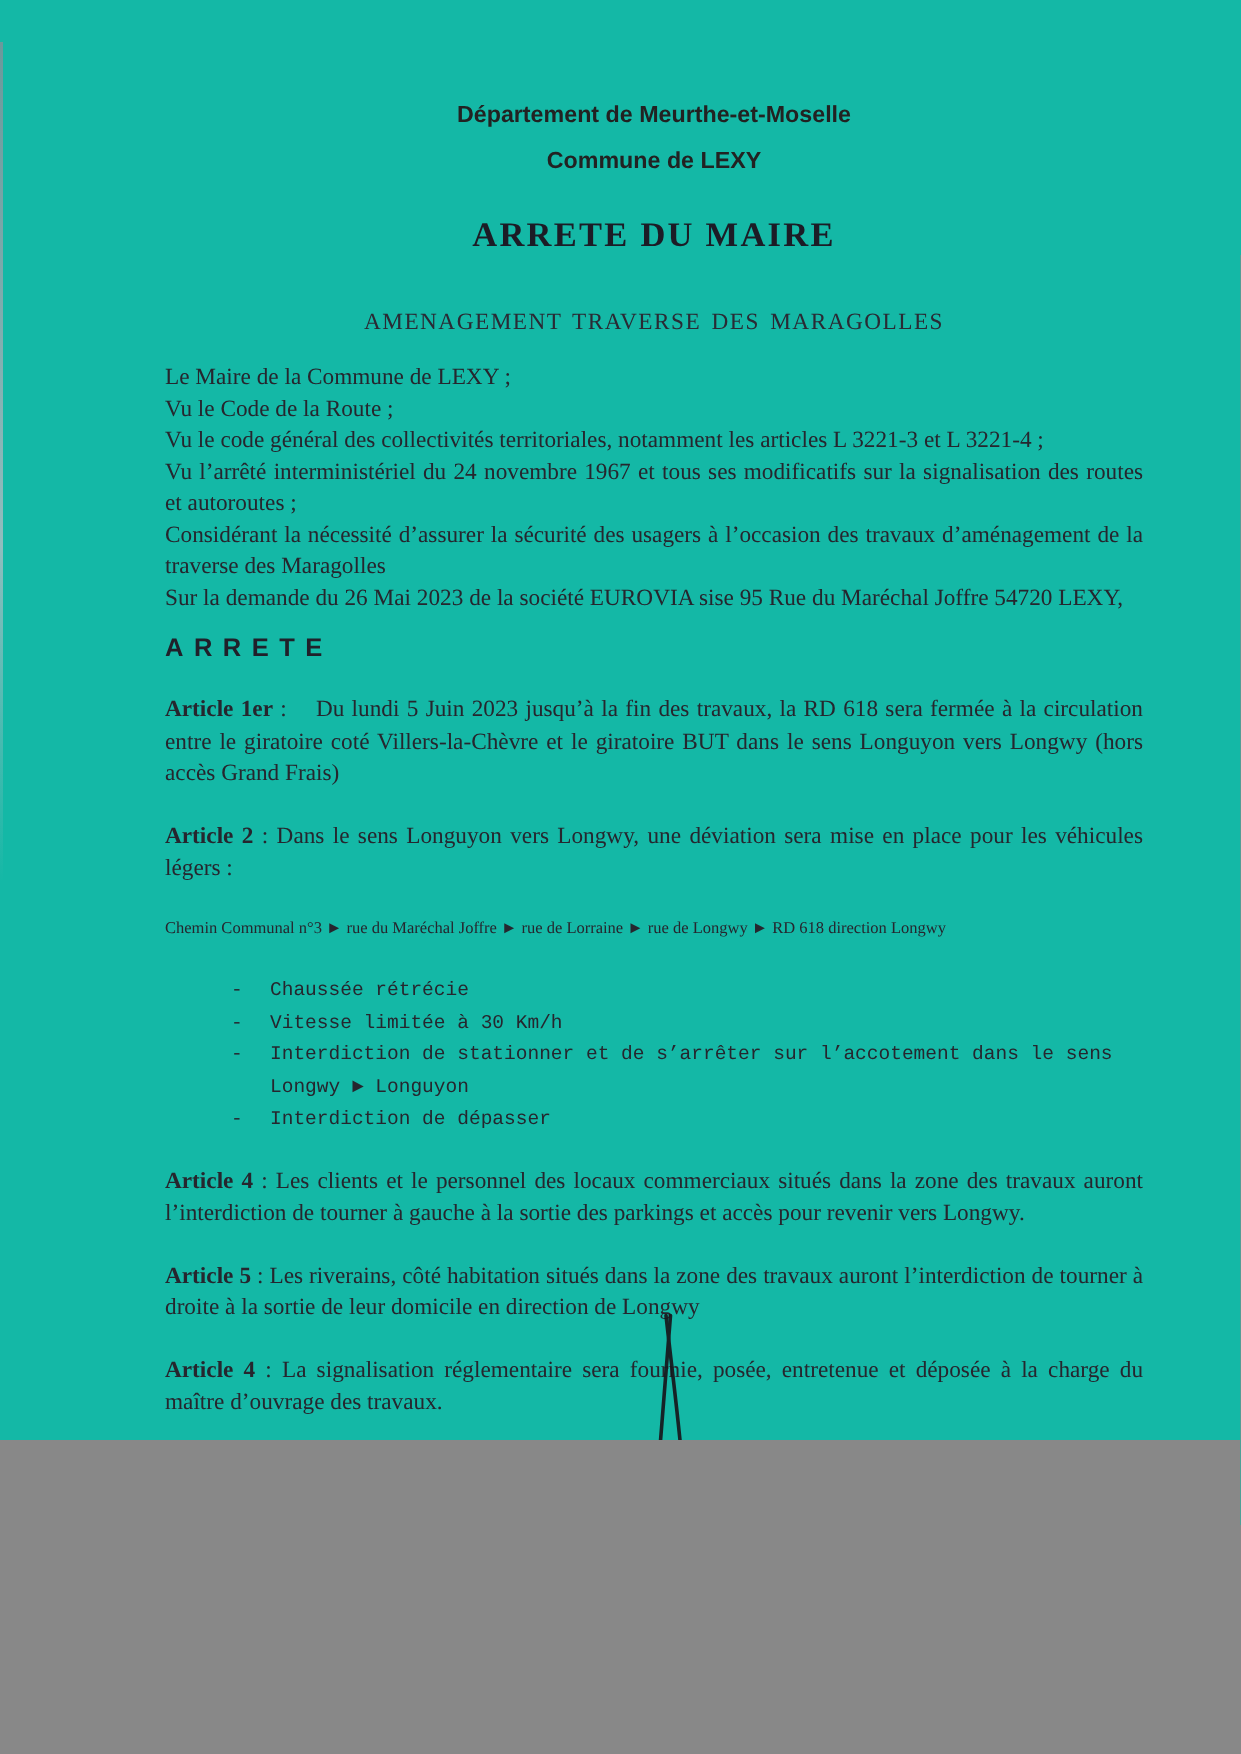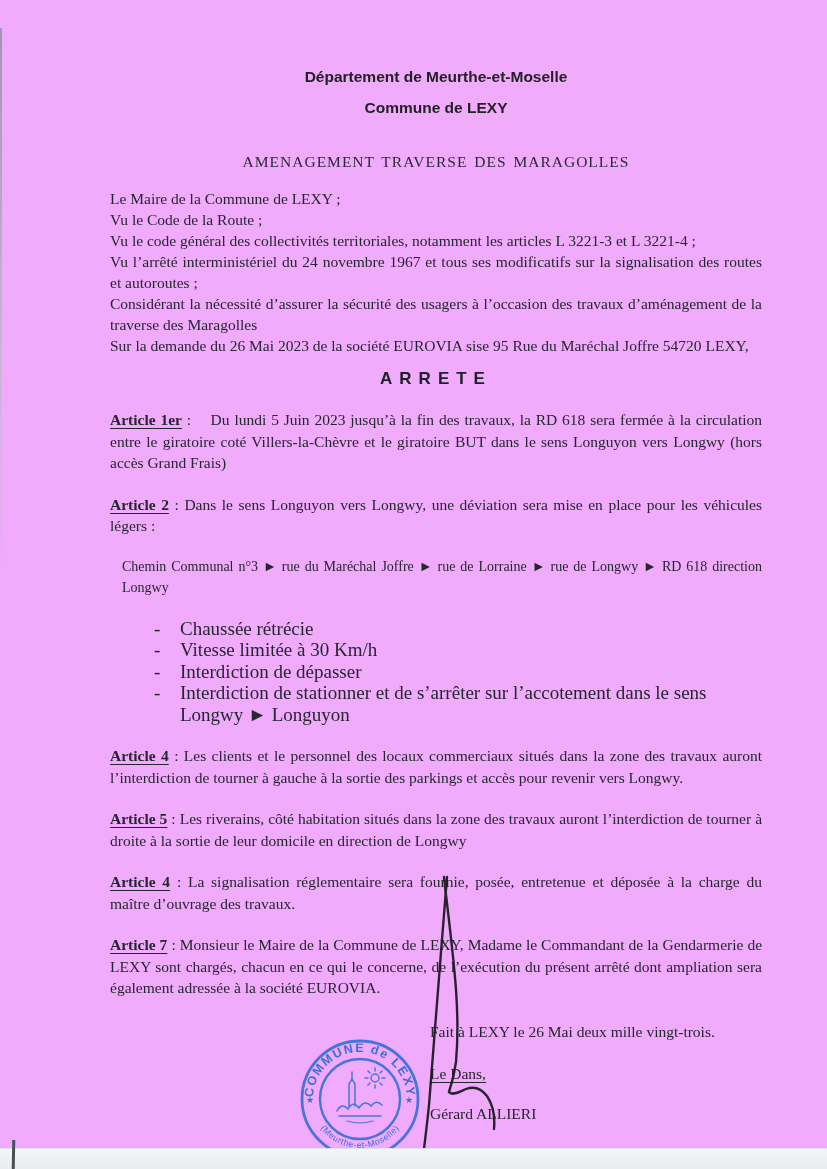--- a/index.html
+++ b/index.html
@@ -1,40 +1,40 @@
 <!DOCTYPE html>
 <html><head>
 <meta charset="utf-8">
 <style>
   html,body{margin:0;padding:0;background:#888;}
   .page{
-    position:relative;width:827px;height:1169px;margin:0 auto;
-    background:#f0abfc;overflow:hidden;
+    position:relative;width:827px;height:960px;margin:0 auto;
+    background:#14b8a6;overflow:hidden;
     font-family:"Liberation Serif", serif;color:#26262e;
   }
   .content{position:absolute;left:110px;top:0;width:652px;}
   .hdr{font-family:"Liberation Sans", sans-serif;font-weight:bold;
        font-size:15.5px;text-align:center;color:#222;}
   .hdr-1{margin-top:68px;}
   .hdr-2{margin-top:13px;}
   .doc-title{margin-top:27px;text-align:center;font-size:23px;font-weight:bold;
        letter-spacing:1.5px;color:#1c1c26;}
   .doc-subtitle{margin-top:36px;text-align:center;font-size:15.5px;
        letter-spacing:1px;word-spacing:2px;color:#2a2a34;}
   .preamble{margin-top:17px;}
   .preamble p{margin:0;font-size:15.5px;line-height:21px;text-align:justify;}
-  .arrete-heading{margin:13px 0 0 0;text-align:center;
+  .arrete-heading{margin:13px 0 0 0;text-align:left;
        font-family:"Liberation Sans", sans-serif;font-size:17px;font-weight:600;
        letter-spacing:7px;color:#20202a;}
   .art{margin:20px 0 0 0;font-size:15.5px;line-height:21.5px;text-align:justify;}
-  .art-label{font-weight:bold;text-decoration:underline;text-underline-offset:3px;}
+  .art-label{font-weight:bold;text-underline-offset:3px;}
   .art-sep{white-space:pre;}
-  .route{margin:19px 0 0 12px;font-size:14px;line-height:21.5px;text-align:justify;}
+  .route{margin:19px 0 0 0;font-size:11px;line-height:21.5px;text-align:justify;}
   ul.cond-list{margin:19px 0 0 0;padding:0;list-style:none;}
-  ul.cond-list li{position:relative;padding-left:70px;font-size:19px;line-height:21.5px;}
+  ul.cond-list li{position:relative;padding-left:70px;font-size:13px;line-height:21.5px;font-family:Liberation Mono, monospace;}
   ul.cond-list li::before{content:"-";position:absolute;left:44px;top:0;}
   .closing{position:absolute;left:430px;top:1022px;width:340px;font-size:15.5px;color:#26262e;}
   .closing .made-at{margin:0;}
   .closing .role{margin:22px 0 0 0;text-decoration:underline;text-underline-offset:3px;display:inline-block;}
   .closing .name{margin:20px 0 0 0;}
   .closing p{line-height:20px;}
   .stamp{position:absolute;left:297px;top:1036px;width:126px;height:126px;}
   .sig{position:absolute;left:0;top:0;width:827px;height:1169px;pointer-events:none;}
   .scan-edge-left{position:absolute;left:0;top:28px;width:2px;height:560px;
       background:linear-gradient(#878f98,#b9bfc6 60%,rgba(185,191,198,0));opacity:.75;}
@@ -46,20 +46,21 @@
 </style>
 </head>
 <body>
 
 <div class="page">
 
   <div class="content">
     <div class="hdr hdr-1">Département de Meurthe-et-Moselle</div>
     <div class="hdr hdr-2">Commune de LEXY</div>
 
+    <div class="doc-title">ARRETE DU MAIRE</div>
     <div class="doc-subtitle">AMENAGEMENT TRAVERSE DES MARAGOLLES</div>
 
     <div class="preamble">
       <p>Le Maire de la Commune de LEXY ;</p>
       <p>Vu le Code de la Route ;</p>
       <p>Vu le code général des collectivités territoriales, notamment les articles L 3221-3 et L 3221-4 ;</p>
       <p>Vu l’arrêté interministériel du 24 novembre 1967 et tous ses modificatifs sur la signalisation des routes et autoroutes ;</p>
       <p>Considérant la nécessité d’assurer la sécurité des usagers à l’occasion des travaux d’aménagement de la traverse des Maragolles</p>
       <p>Sur la demande du 26 Mai 2023 de la société EUROVIA sise 95 Rue du Maréchal Joffre 54720 LEXY,</p>
     </div>
@@ -73,22 +74,22 @@
     <p class="art">
       <span class="art-label">Article 2</span><span class="art-sep"> : </span><span>Dans le sens Longuyon vers Longwy, une déviation sera mise en place pour les véhicules légers :</span>
     </p>
 
     <p class="route">Chemin Communal n°3 ► rue du Maréchal Joffre ► rue de Lorraine ► rue de Longwy ►  RD 618 direction Longwy</p>
 
 
     <ul class="cond-list">
       <li>Chaussée rétrécie</li>
       <li>Vitesse limitée à 30 Km/h</li>
+      <li>Interdiction de stationner et de s’arrêter sur l’accotement dans le sens Longwy ► Longuyon</li>
       <li>Interdiction de dépasser</li>
-      <li>Interdiction de stationner et de s’arrêter sur l’accotement dans le sens Longwy ► Longuyon</li>
     </ul>
 
     <p class="art">
       <span class="art-label">Article 4</span><span class="art-sep"> : </span><span>Les clients et le personnel des locaux commerciaux situés dans la zone des travaux auront l’interdiction de tourner à gauche à la sortie des parkings et accès pour revenir vers Longwy.</span>
     </p>
 
     <p class="art">
       <span class="art-label">Article 5</span><span class="art-sep"> : </span><span>Les riverains, côté habitation situés dans la zone des travaux auront l’interdiction de tourner à droite à la sortie de leur domicile en direction de Longwy</span>
     </p>
 

